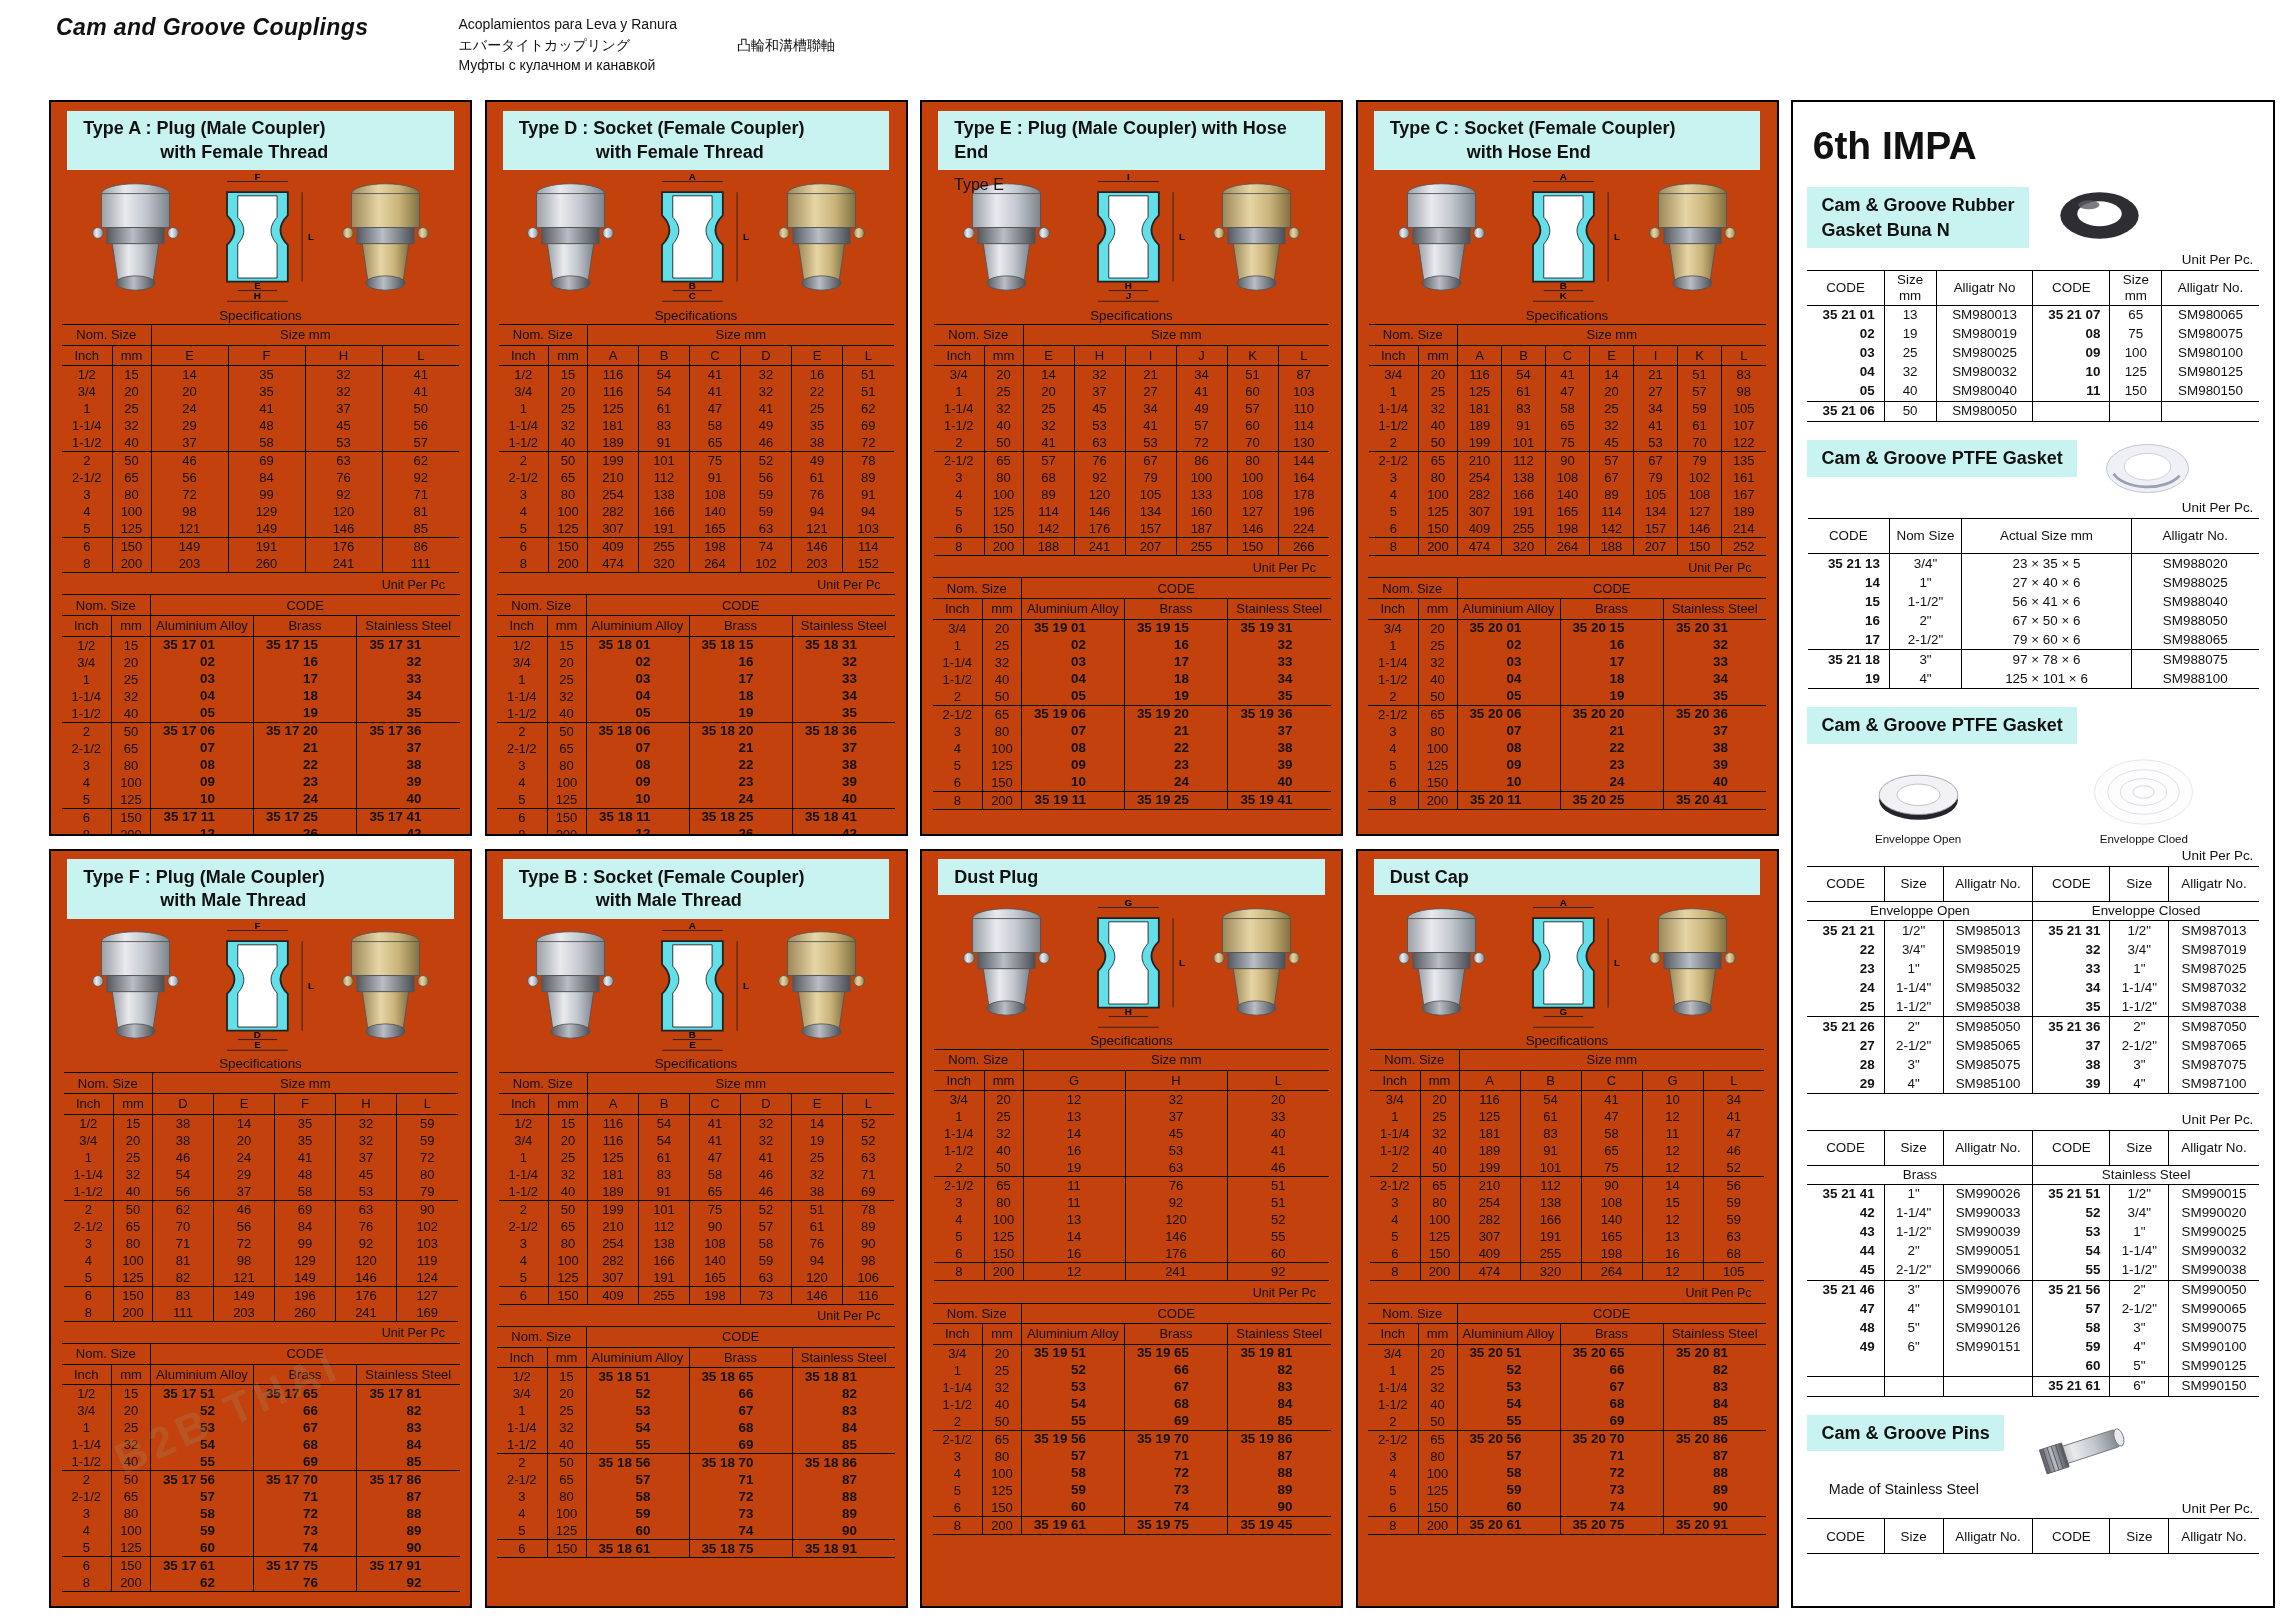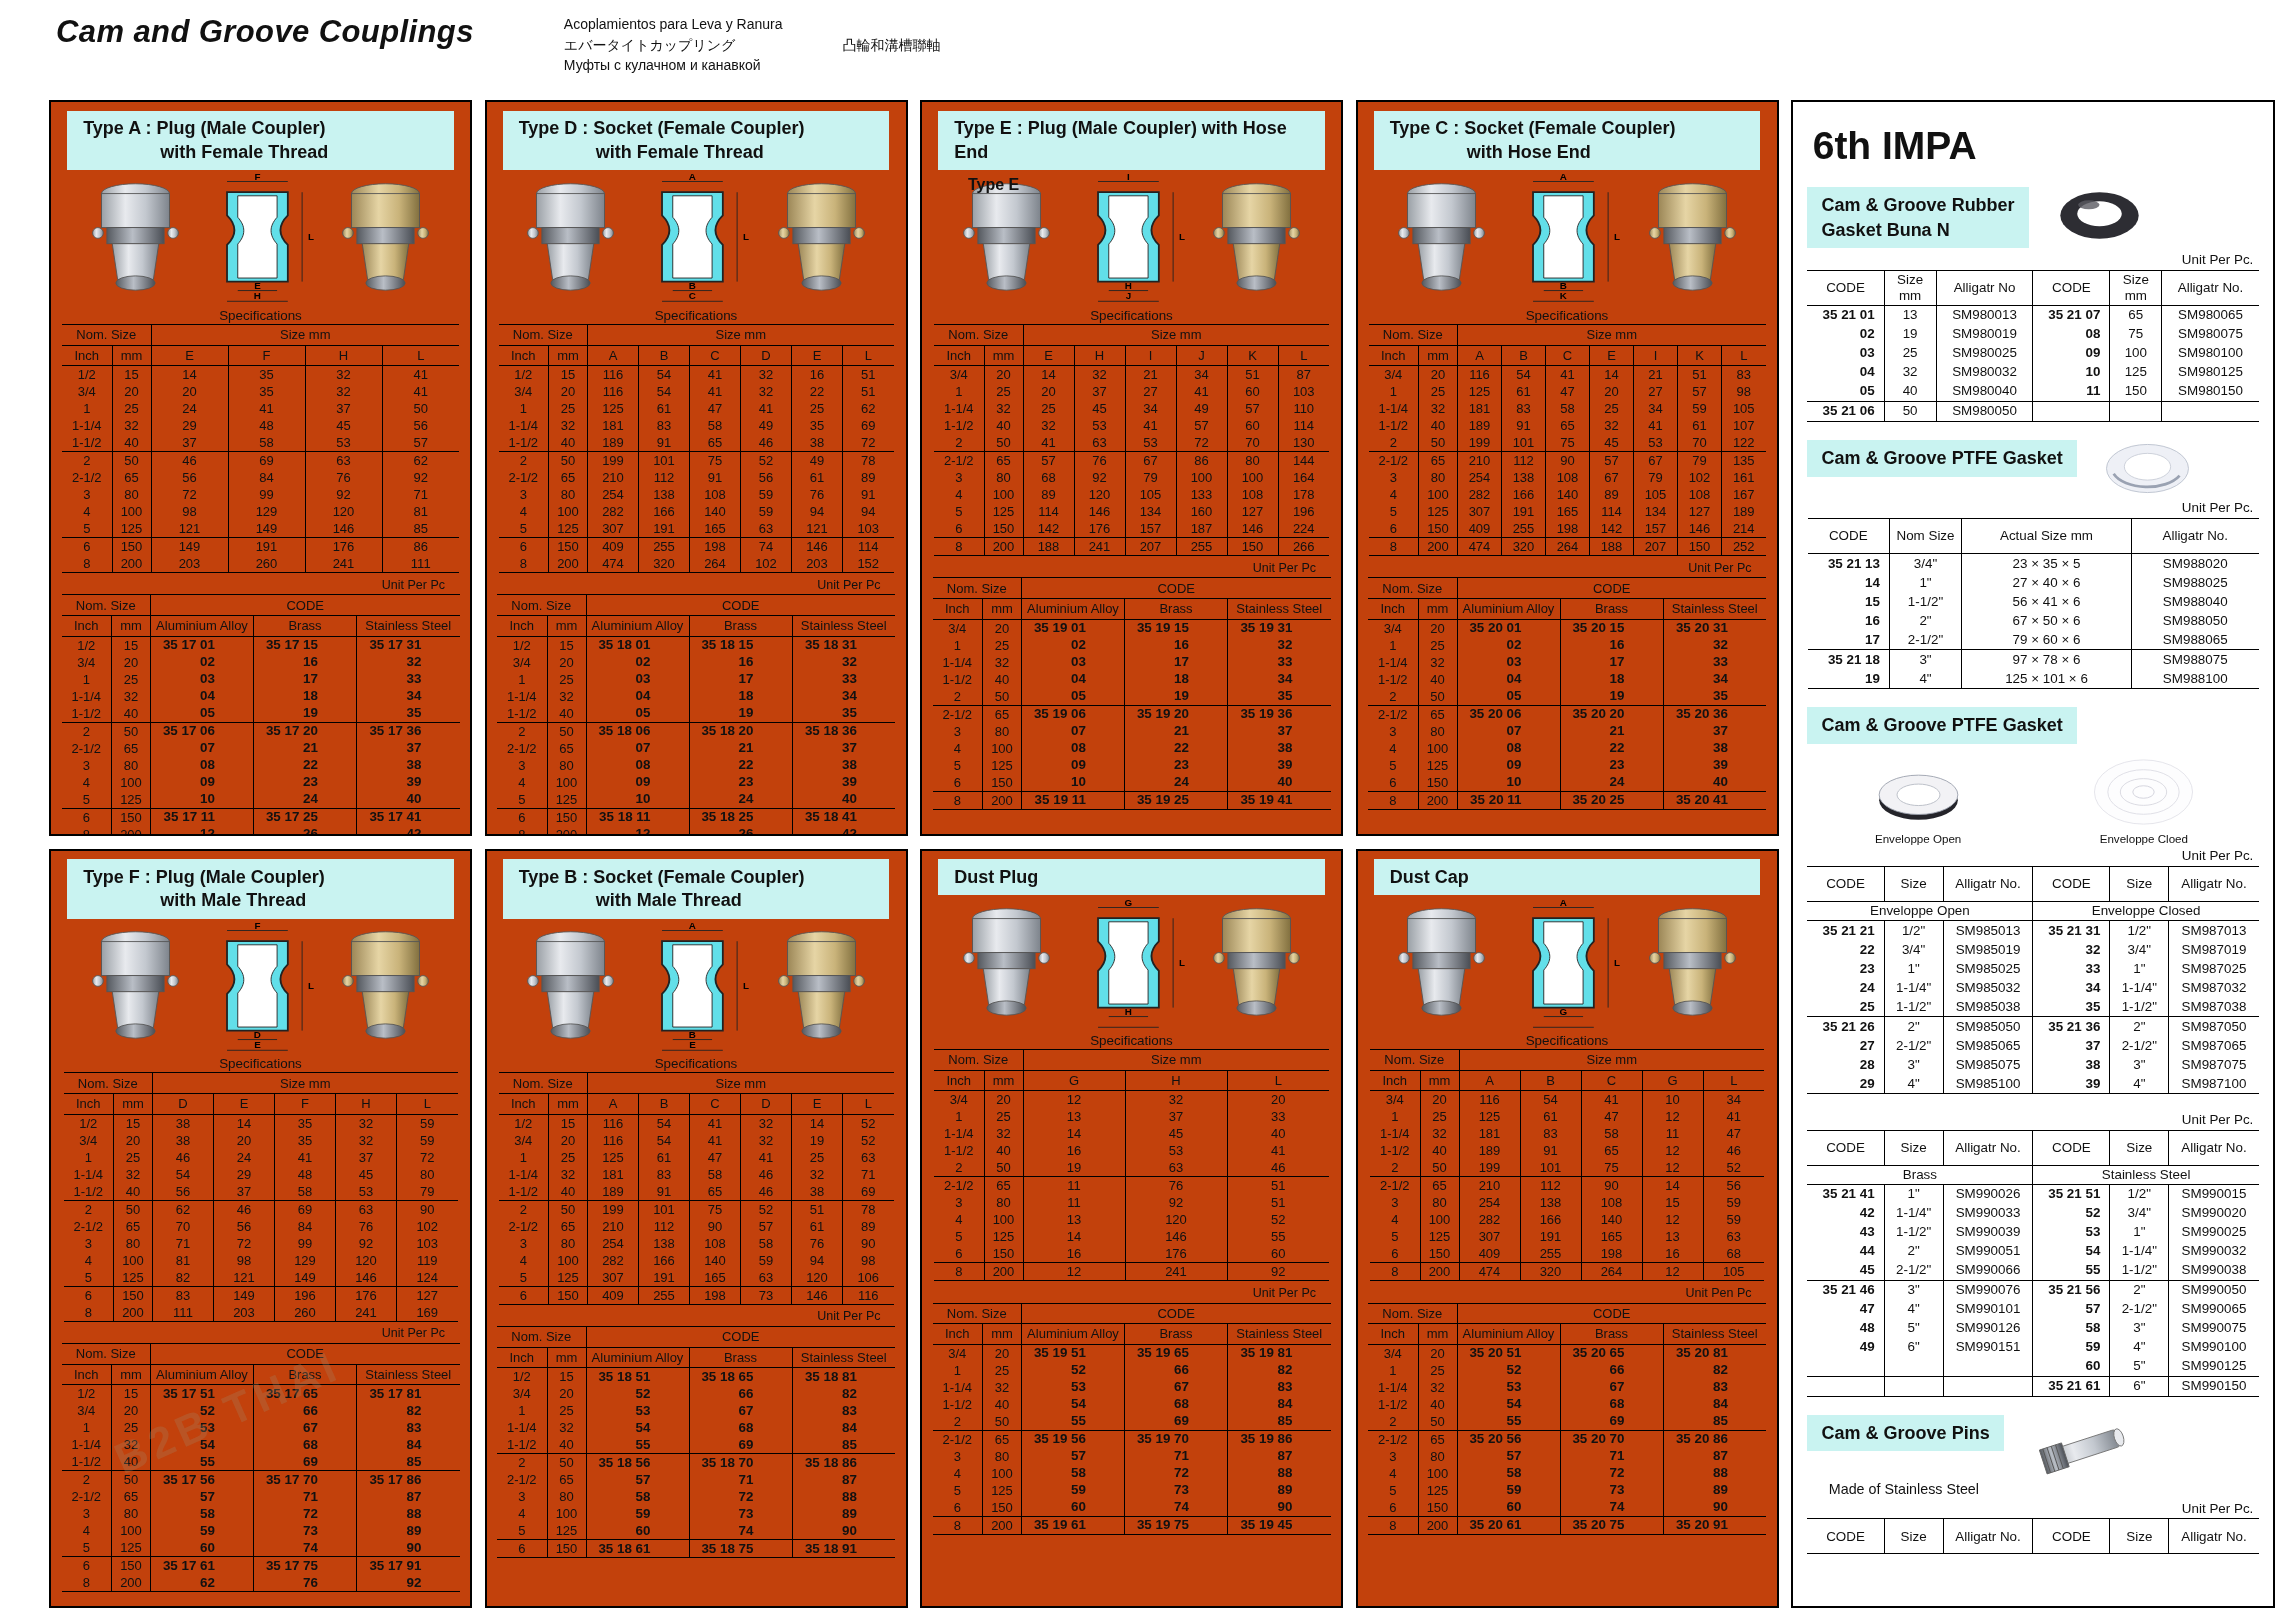--- a/index.html
+++ b/index.html
@@ -1,35 +1,35 @@
 <!DOCTYPE html>
 <html style="--cyan: #c9f3f1;font-size:14.3px"><head>
 <meta charset="utf-8">
 <style>
   html,body { margin:0; padding:0; background:#fff; }
   body { width:2293px; height:1618px; position:relative; font-family:"Liberation Sans", sans-serif; color:#111; overflow:hidden; }
 
   
   .pg-header { position:absolute; left:56px; top:14.3px; display:flex; gap:90px; }
-  .pg-title { font-size:31px; font-weight:bold; font-style:italic; letter-spacing:0.4px; }
+  .pg-title { font-size:23px; font-weight:bold; font-style:italic; letter-spacing:0.4px; }
   .pg-subs { font-size:14px; line-height:1.45; }
   .pg-subs .zh { margin-left:107px; }
 
   
   .content { position:absolute; left:49px; top:100px; display:grid;
              grid-template-columns:423px 423px 423px 423px 484px;
              grid-template-rows:736px 759px; gap:12.5px; }
   .panel { border:2.7px solid #000; background:#c2410c; padding:7.2px 9px 3.6px; box-sizing:border-box; overflow:hidden; }
   .sidebar { grid-column:5; grid-row:1 / span 2; border:2.7px solid #000; background:#fff; padding:9px 14.3px; box-sizing:border-box; overflow:hidden; }
 
   
   .p-head { background:var(--cyan,#c9f3f1); margin:1.8px 7.2px 3.6px; padding:6.3px 9px 6.3px 16px; font-size:18px; font-weight:bold; line-height:1.3; }
   .p-head .l2 { padding-left:77px; }
   .img-strip { height:134px; display:flex; align-items:center; justify-content:center; gap:19.7px; position:relative; }
-  .body-label { position:absolute; left:37px; top:1.8px; font-size:16px; font-weight:bold; }
+  .body-label { position:absolute; left:23px; top:1.8px; font-size:16px; font-weight:normal; }
   .spec-caption { text-align:center; font-size:13.4px; margin:0 0 0.9px; }
   .unit { text-align:right; font-size:12.5px; padding-right:16px; margin:4.5px 0 2.7px; }
 
   
   table.tbl { border-collapse:collapse; margin:0 auto; border-top:1.8px solid #000; border-bottom:1.8px solid #000; table-layout:fixed; }
   .tbl th, .tbl td { font-size:13px; font-weight:normal; text-align:center; padding:0 3.6px; height:17px; line-height:1.18; overflow:hidden; }
   .tbl th + th, .tbl td + td { border-left:1.3px solid #000; }
   .tbl thead tr:first-child th { border-bottom:1.4px solid #000; height:19.7px; }
   .tbl thead tr:last-child th { border-bottom:1.8px solid #000; height:19.7px; }
   .tbl tbody.grp > tr:first-child > td { border-top:1.8px solid #000; }

